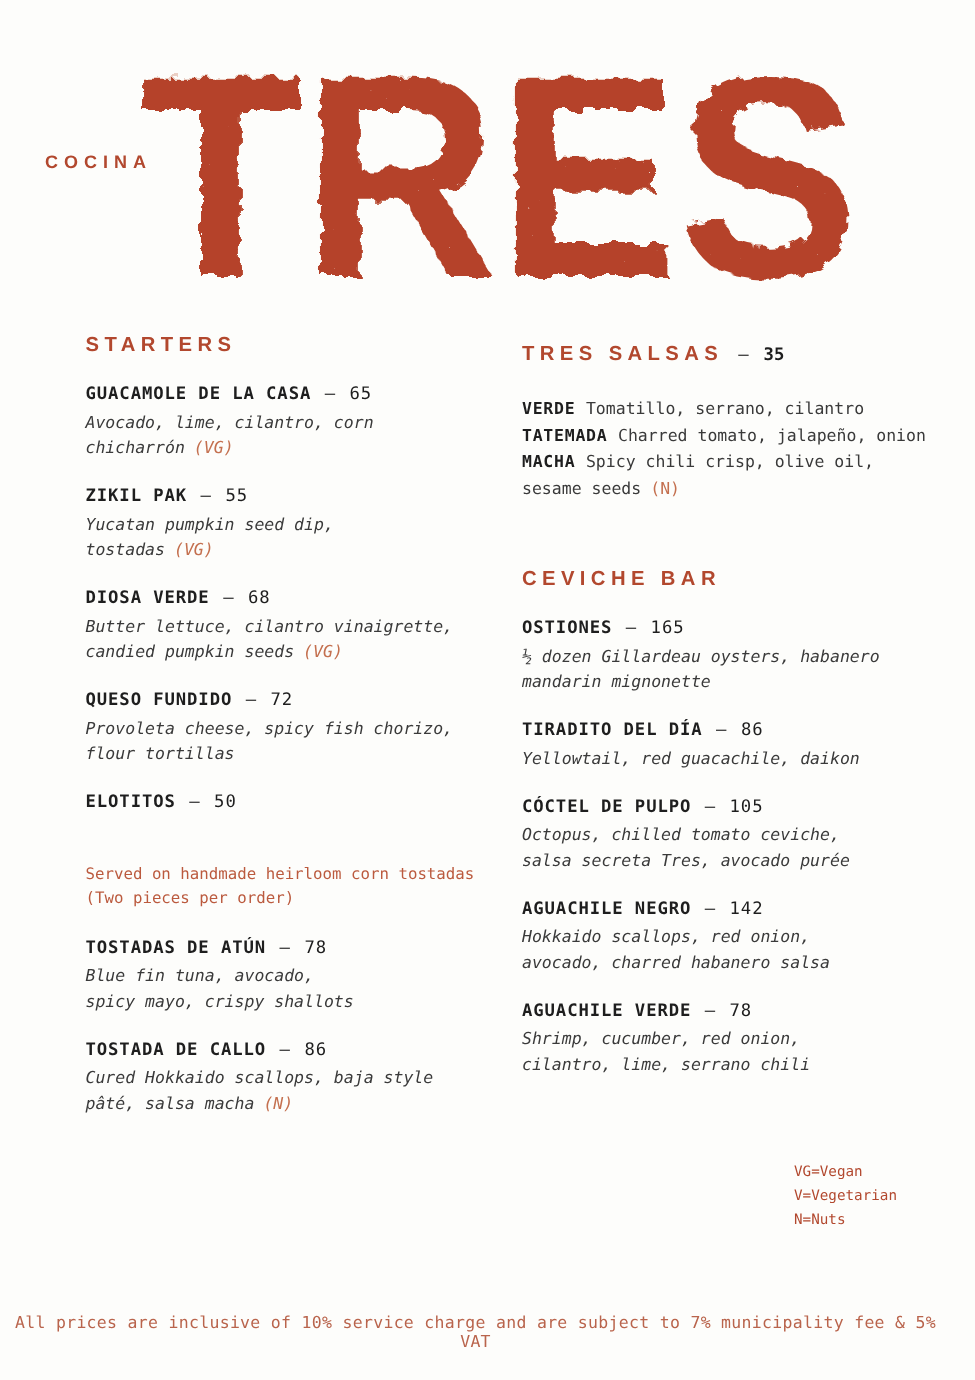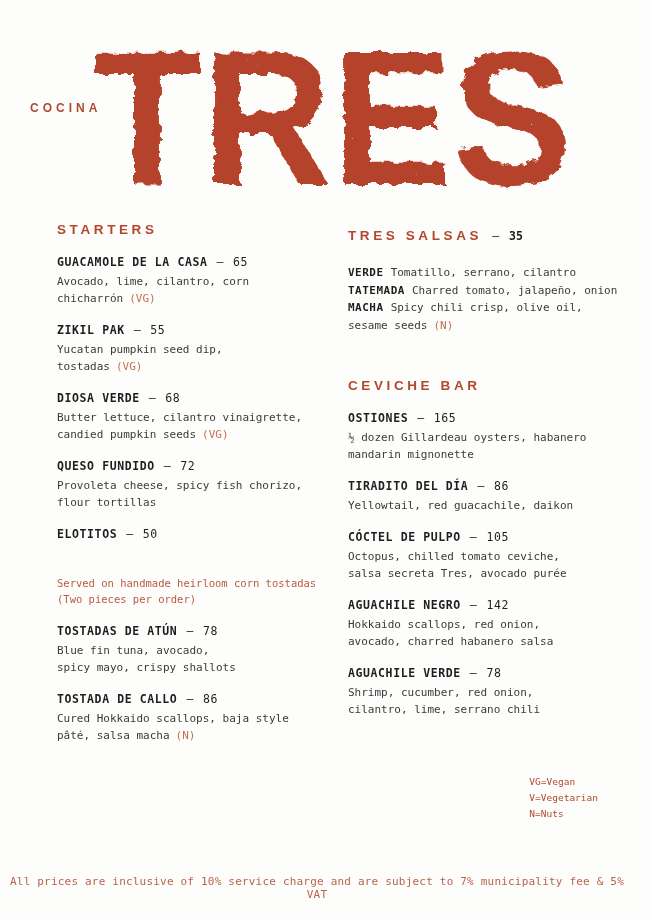--- a/index.html
+++ b/index.html
@@ -45,20 +45,21 @@
   .m-item{margin-bottom:15px;}
   .item-head{
     font-size:11.5px;font-weight:bold;letter-spacing:0.6px;
     color:#1e1e1e;line-height:17px;margin-bottom:2px;
   }
   .item-dash{font-weight:normal;color:#2a2a2a;margin:0 9px;}
   .item-price{font-weight:normal;color:#1e1e1e;}
   .item-desc{
     font-size:11px;line-height:17px;color:#3a3a3a;
     white-space:pre-line;
+    font-style:italic;
   }
   .tag{color:#c4704f;margin-left:6px;}
   .tag:empty{display:none;}
   
   .salsa-list{margin-top:20px;}
   .salsa-line{font-size:11px;line-height:17.5px;color:#3a3a3a;white-space:pre-line;}
   .salsa-name{font-weight:bold;color:#1e1e1e;letter-spacing:0.5px;margin-right:7px;}
   
   .legend{
     margin-top:56px;margin-left:auto;margin-right:32px;

